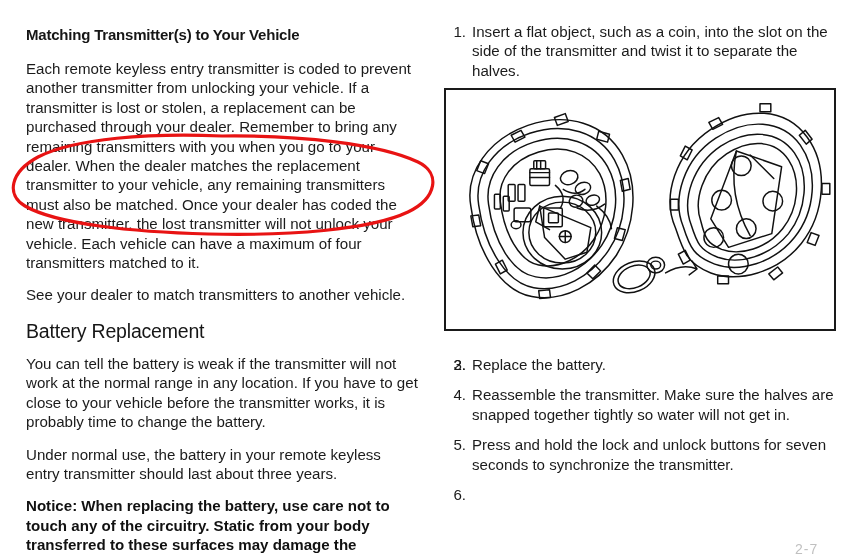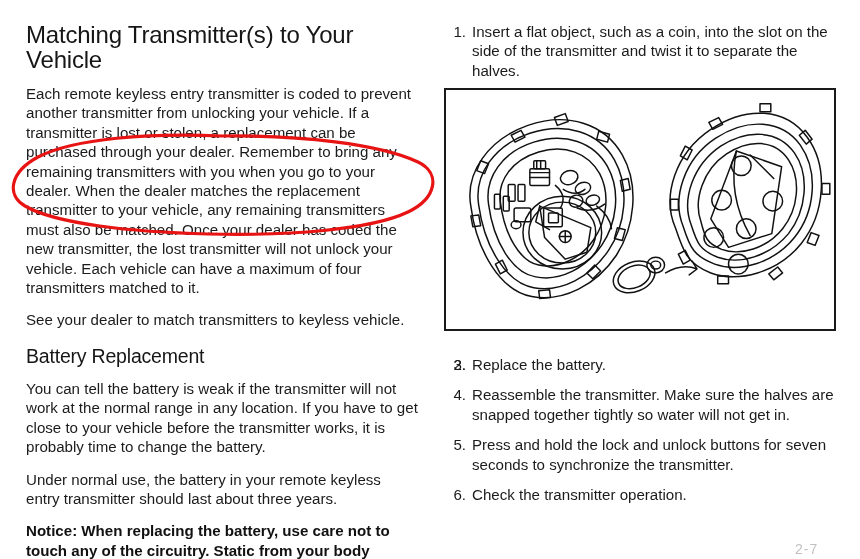--- a/index.html
+++ b/index.html
@@ -31,23 +31,23 @@
   }
   .col-right {
     position: absolute;
     left: 444px;
     top: 22px;
     width: 394px;
   }
 
   
   h1.section-heading {
-    font-size: 24px;
+    font-size: 15px;
     line-height: 25px;
-    font-weight: normal;
+    font-weight: bold;
     margin: 0 0 12px 0;
     letter-spacing: -0.2px;
     color: #161616;
   }
   h2.section-heading {
     font-size: 19.5px;
     line-height: 24px;
     font-weight: normal;
     margin: 14px 0 11px 0;
     letter-spacing: -0.2px;
@@ -142,21 +142,21 @@
 <body>
 
 <div class="page">
 
   <div class="col-left">
 
     <h1 class="section-heading">Matching Transmitter(s) to Your Vehicle</h1>
 
     <p class="body-text">Each remote keyless entry transmitter is coded to prevent another transmitter from unlocking your vehicle. If a transmitter is lost or stolen, a replacement can be purchased through your dealer. Remember to bring any remaining transmitters with you when you go to your dealer. When the dealer matches the replacement transmitter to your vehicle, any remaining transmitters must also be matched. Once your dealer has coded the new transmitter, the lost transmitter will not unlock your vehicle. Each vehicle can have a maximum of four transmitters matched to it.</p>
 
-    <p class="body-text">See your dealer to match transmitters to keyless vehicle.</p>
+    <p class="body-text">See your dealer to match transmitters to another vehicle.</p>
 
     <h2 class="section-heading">Battery Replacement</h2>
 
     <p class="body-text">You can tell the battery is weak if the transmitter will not work at the normal range in any location. If you have to get close to your vehicle before the transmitter works, it is probably time to change the battery.</p>
 
     <p class="body-text">Under normal use, the battery in your remote keyless entry transmitter should last about three years.</p>
 
     <p class="notice-text">
       <span class="notice-label">Notice:</span>
       <span>When replacing the battery, use care not to touch any of the circuitry. Static from your body transferred to these surfaces may damage the transmitter.</span>
@@ -323,21 +323,20 @@
       <li>
         <span class="step-num">4.</span>
         <span>Reassemble the transmitter. Make sure the halves are snapped together tightly so water will not get in.</span>
       </li>
       <li>
         <span class="step-num">5.</span>
         <span>Press and hold the lock and unlock buttons for seven seconds to synchronize the transmitter.</span>
       </li>
       <li>
         <span class="step-num">6.</span>
-        <span>Check the transmitter operation.</span>
       </li>
     </ol>
   </div>
 
   <svg class="annotation-layer" viewBox="0 0 860 559" xmlns="http://www.w3.org/2000/svg">
     <path d="M 222 136
              C 300 135, 380 144, 418 162
              C 441 173, 437 198, 408 212
              C 370 230, 288 236, 208 234
              C 132 232, 56 224, 25 206

